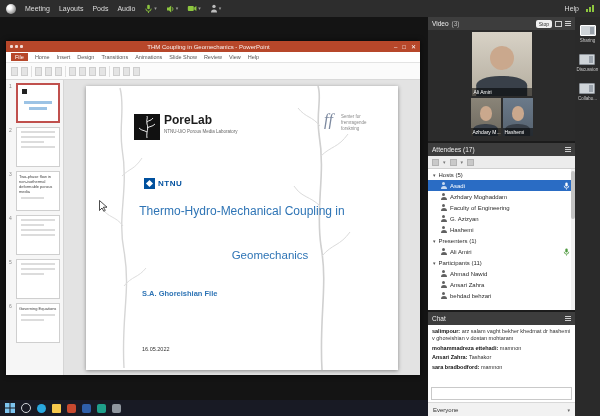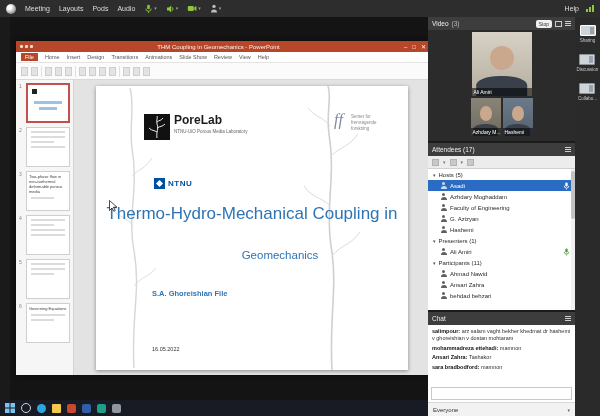--- a/index.html
+++ b/index.html
@@ -14,21 +14,21 @@
   .ac-logo{width:10px;height:10px;border-radius:50%;background:radial-gradient(circle at 35% 35%,#fff 20%,#8a8a8a 75%);}
   .mb-item{cursor:default;}
   .mb-ic{display:inline-flex;align-items:center;gap:1px;}
   .caret{font-size:5px;color:#9a9a9a;line-height:1;}
   .mb-right{display:flex;align-items:center;gap:7px;}
   .signal{display:inline-flex;align-items:flex-end;gap:1px;}
   .signal i{display:block;width:2px;background:#8dc63f;}
   .signal i:nth-child(1){height:3px;} .signal i:nth-child(2){height:5px;} .signal i:nth-child(3){height:7px;}
 
   
-  .share-pod{position:absolute;left:0;top:17px;width:428px;height:383px;background:#141414;margin-left:10px;}
+  .share-pod{position:absolute;left:0;top:17px;width:428px;height:383px;background:#141414;}
   .ppt{position:absolute;left:6px;top:24px;width:414px;height:334px;background:#fff;
        box-shadow:0 0 5px rgba(0,0,0,.7);display:flex;flex-direction:column;}
   .ppt-title{height:11px;background:#b7472a;display:flex;align-items:center;gap:4px;
              padding:0 4px;color:#fff;font-size:6px;flex:0 0 auto;}
   .qat{display:flex;gap:2px;}
   .qat i{width:3px;height:3px;background:rgba(255,255,255,.8);border-radius:1px;}
   .ppt-title-text{flex:1;text-align:center;opacity:.92;white-space:nowrap;overflow:hidden;}
   .winctl{display:flex;gap:5px;font-size:6px;line-height:1;}
   .rtabs{height:10px;background:#fff;border-bottom:1px solid #e3e3e3;display:flex;align-items:center;
          gap:7px;padding:0 5px;font-size:5.5px;color:#555;flex:0 0 auto;}
@@ -58,21 +58,21 @@
   .porelab-sq{width:26px;height:26px;background:#111;flex:0 0 auto;}
   .porelab-name{font-size:12px;font-weight:bold;color:#1c1c1c;line-height:1.1;}
   .porelab-sub{font-size:4.5px;color:#666;margin-top:2px;}
   .sff{position:absolute;left:238px;top:26px;display:flex;gap:8px;align-items:flex-start;}
   .sff-glyph{font-family:"Liberation Serif",serif;font-style:italic;font-size:16px;color:#7d8aa0;line-height:1;}
   .sff-text{font-size:4.5px;color:#8a8a8a;line-height:1.3;margin-top:2px;}
   .ntnu{position:absolute;left:58px;top:92px;display:flex;gap:3px;align-items:center;}
   .ntnu-sq{width:11px;height:11px;background:#00509e;position:relative;}
   .ntnu-sq::before{content:"";position:absolute;left:3px;top:3px;width:5px;height:5px;background:#fff;transform:rotate(45deg);}
   .ntnu-name{font-size:8px;font-weight:bold;color:#00509e;letter-spacing:.5px;}
-  .sl-title1{position:absolute;left:0;top:118px;width:100%;text-align:center;font-size:17px;color:#2e74b5;}
+  .sl-title1{position:absolute;left:0;top:118px;width:100%;text-align:center;font-size:12px;color:#2e74b5;}
   .sl-title2{position:absolute;left:0;top:163px;width:100%;text-align:center;font-size:11.5px;color:#2e74b5;padding-left:28px;}
   .sl-author{position:absolute;left:56px;top:203px;font-size:7.5px;font-weight:bold;color:#2e74b5;}
   .sl-date{position:absolute;left:56px;top:260px;font-size:5.5px;color:#333;}
   .cursor{position:absolute;left:35px;top:120px;z-index:5;}
 
   
   .sidebar{position:absolute;left:428px;top:17px;width:147px;height:399px;background:#1c1c1c;
            display:flex;flex-direction:column;gap:2px;}
   .pod-head{height:13px;background:#3d3d3d;color:#eee;font-size:6.5px;display:flex;align-items:center;
             gap:3px;padding:0 4px;flex:0 0 auto;}

